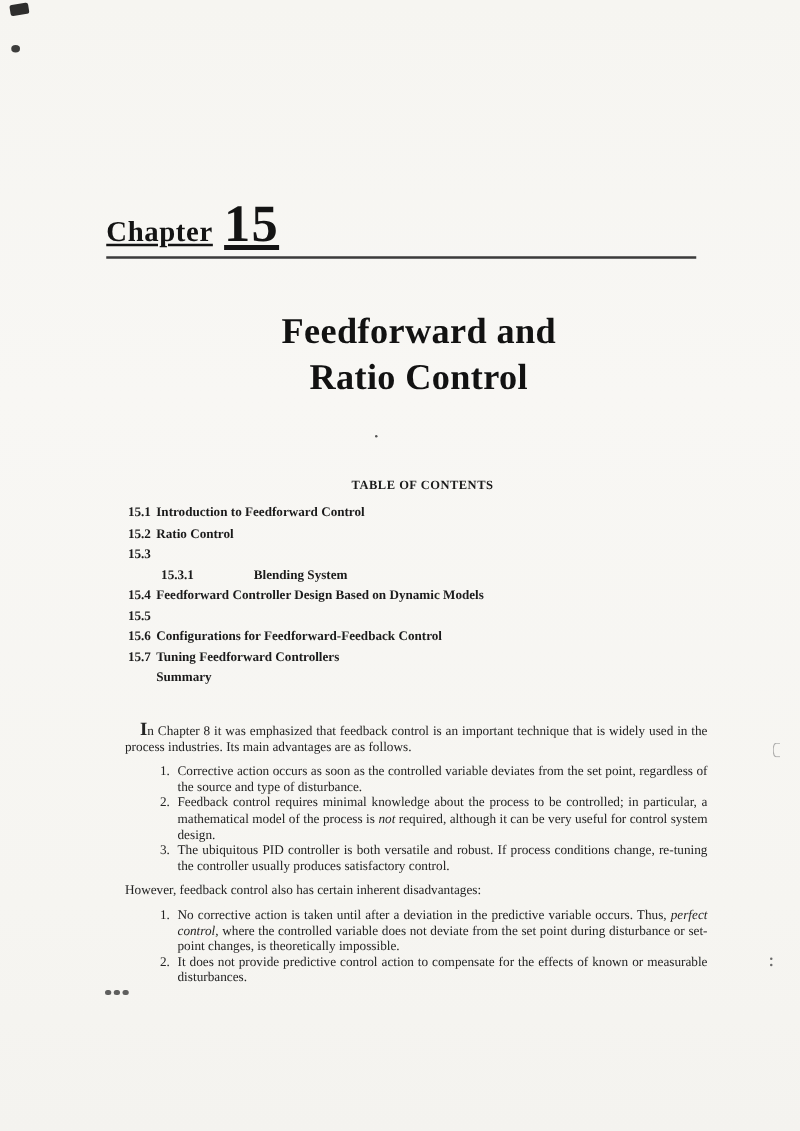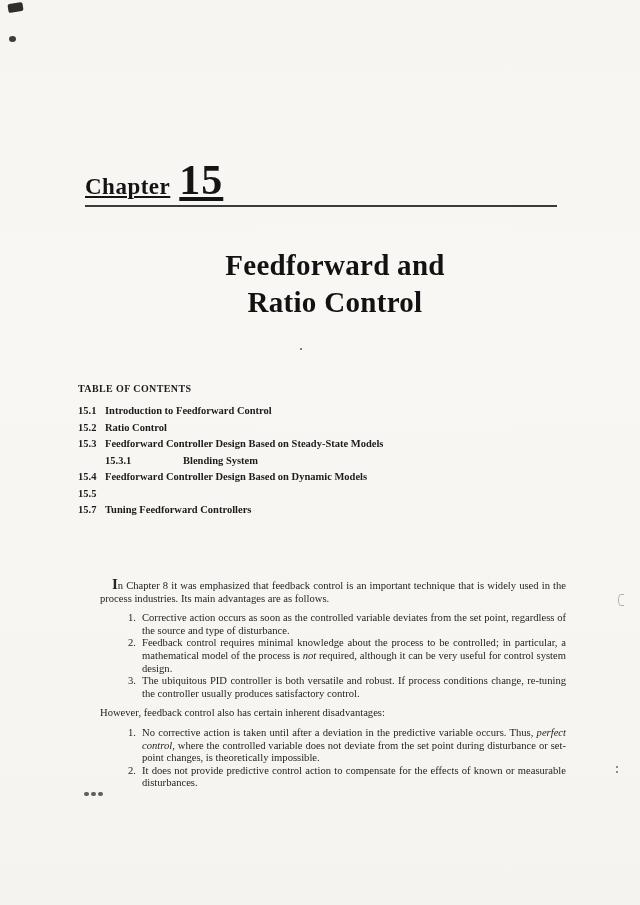--- a/index.html
+++ b/index.html
@@ -42,21 +42,21 @@
 
   
   .chapter-title{
     position:absolute;left:0;top:247px;width:600px;
     text-align:center;
     font-size:29px;font-weight:bold;line-height:37px;
     color:#121212;letter-spacing:.3px;margin-left:35px;
   }
 
   
-  .toc{position:absolute;left:78px;top:383px;width:480px;color:#1b1b1b;}
+  .toc{position:absolute;left:98px;top:383px;width:480px;color:#1b1b1b;text-align:center;}
   .toc-heading{font-size:10px;font-weight:bold;letter-spacing:.4px;margin-bottom:9px;}
   .toc-row{display:flex;font-size:10.5px;font-weight:bold;line-height:16.5px;}
   .toc-num{flex:0 0 27px;}
   .toc-row.sub{padding-left:27px;gap:44px;}
   .toc-row.sub .toc-num{flex:0 0 34px;}
   .toc-row.nonum{padding-left:27px;}
 
   
   .body-text{
     position:absolute;left:100px;top:578px;width:466px;
@@ -101,36 +101,42 @@
     <div class="toc-row">
       <span class="toc-num">15.1</span>
       <span class="toc-title">Introduction to Feedforward Control</span>
     </div>
     <div class="toc-row">
       <span class="toc-num">15.2</span>
       <span class="toc-title">Ratio Control</span>
     </div>
     <div class="toc-row">
       <span class="toc-num">15.3</span>
-      <span class="toc-title">Feedforward Controller Design Based on Steady-State Models</span>
     </div>
     <div class="toc-row sub">
       <span class="toc-num">15.3.1</span>
       <span class="toc-title">Blending System</span>
     </div>
     <div class="toc-row">
       <span class="toc-num">15.4</span>
       <span class="toc-title">Feedforward Controller Design Based on Dynamic Models</span>
     </div>
     <div class="toc-row">
       <span class="toc-num">15.5</span>
     </div>
     <div class="toc-row">
+      <span class="toc-num">15.6</span>
+      <span class="toc-title">Configurations for Feedforward-Feedback Control</span>
+    </div>
+    <div class="toc-row">
       <span class="toc-num">15.7</span>
       <span class="toc-title">Tuning Feedforward Controllers</span>
+    </div>
+    <div class="toc-row nonum">
+      <span class="toc-title">Summary</span>
     </div>
   </div>
 
   <div class="body-text">
 
     <p class="intro"><span class="dropcap">I</span><span>n Chapter 8 it was emphasized that feedback control is an important technique that is widely used in the process industries. Its main advantages are as follows.</span></p>
 
     <div class="num-list">
       <div class="li">
         <span class="li-num">1.</span>

